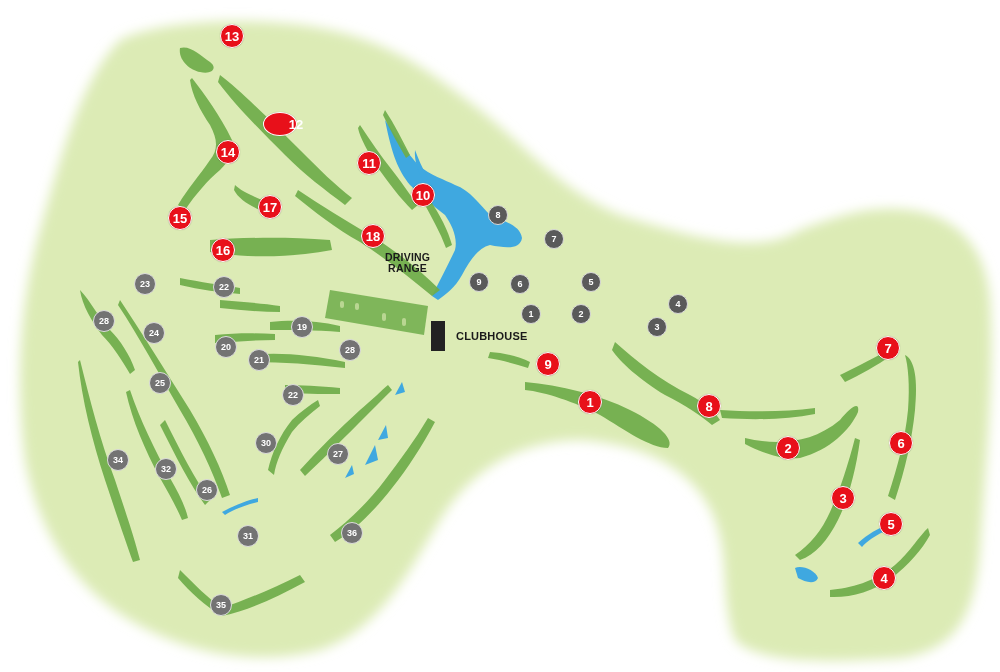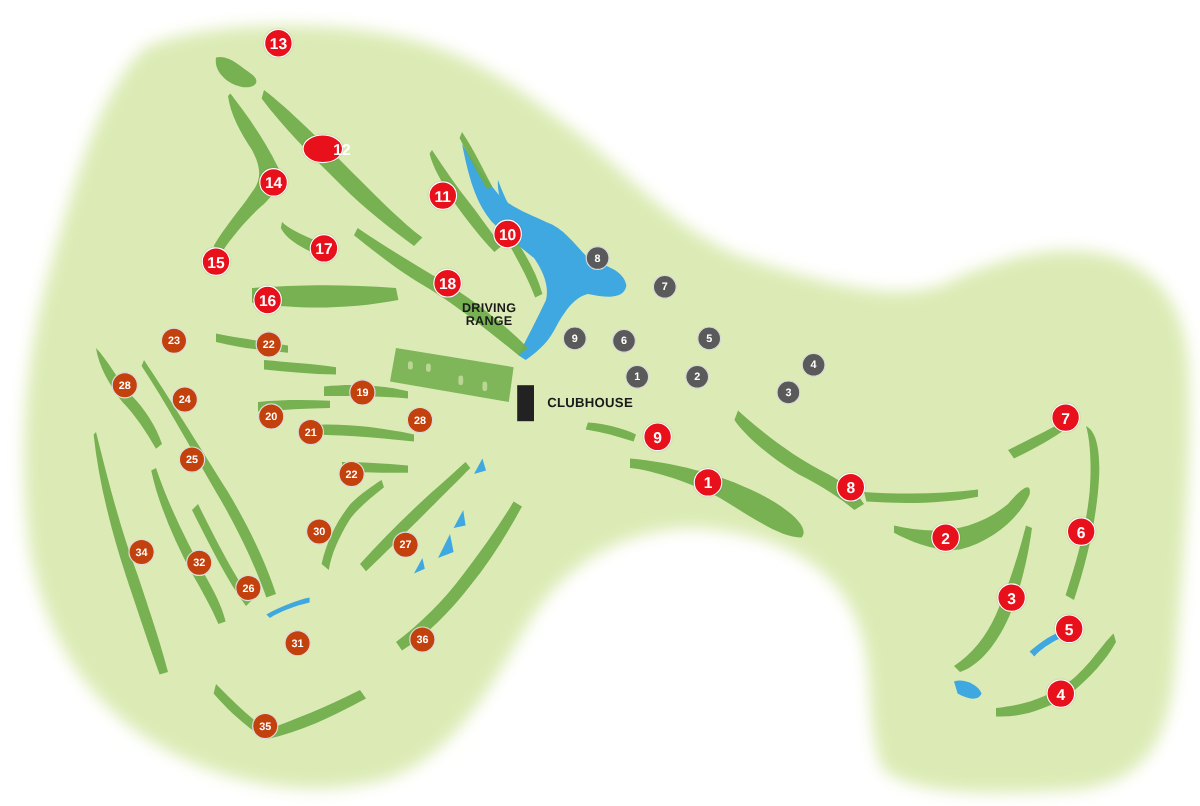--- a/index.html
+++ b/index.html
@@ -3,21 +3,21 @@
 <meta charset="utf-8">
 <style>
   html, body { margin: 0; padding: 0; background: #ffffff; }
   body { width: 1000px; height: 672px; overflow: hidden; position: relative; font-family: "Liberation Sans", sans-serif; }
   #map { position: absolute; left: 0; top: 0; width: 1000px; height: 672px; }
   .marker { position: absolute; width: 22px; height: 22px; margin-left: -11px; margin-top: -11px; border-radius: 50%;
             display: flex; align-items: center; justify-content: center; color: #fff; font-weight: bold; cursor: pointer;
             font-family: "Liberation Sans", sans-serif; box-sizing: border-box; }
   .marker.red { background: #e8101a; font-size: 13px; width: 24px; height: 24px; margin-left: -12px; margin-top: -12px; border: 1.5px solid #fff; box-shadow: 0 0 1px rgba(0,0,0,.3); }
   .marker.grey { background: #5a5a5a; font-size: 9px; width: 20px; height: 20px; margin-left: -10px; margin-top: -10px; border: 1.5px solid #d9d9d9; }
-  .marker.black { background: #c2410c; font-size: 9px; width: 22px; height: 22px; border: 1.5px solid #dcdcdc; }
+  .marker.black { background: #737373; font-size: 9px; width: 22px; height: 22px; border: 1.5px solid #dcdcdc; }
   .label { position: absolute; color: #1a1a1a; font-size: 10.5px; font-weight: bold; text-align: center; line-height: 11px; letter-spacing: 0.2px; }
   .clubhouse-icon { position: absolute; left: 431px; top: 321px; width: 14px; height: 30px; background: #222; transform: skewY(0deg); }
 </style>
 </head>
 <body>
 
 <svg id="map" viewBox="0 0 1000 672" xmlns="http://www.w3.org/2000/svg">
   <defs>
     <filter id="blur" x="-5%" y="-5%" width="110%" height="110%">
         <feGaussianBlur stdDeviation="6"></feGaussianBlur>
@@ -96,21 +96,21 @@
     <div class="marker red" style="left: 788px; top: 448px;">2</div>
     <div class="marker red" style="left: 843px; top: 498px;">3</div>
     <div class="marker red" style="left: 884px; top: 578px;">4</div>
     <div class="marker red" style="left: 891px; top: 524px;">5</div>
     <div class="marker red" style="left: 901px; top: 443px;">6</div>
     <div class="marker red" style="left: 888px; top: 348px;">7</div>
     <div class="marker red" style="left: 709px; top: 406px;">8</div>
     <div class="marker red" style="left: 548px; top: 364px;">9</div>
     <div class="marker red" style="left: 423px; top: 195px;">10</div>
     <div class="marker red" style="left: 369px; top: 163px;">11</div>
-    <div class="marker red" style="left: 264px; top: 124px; padding-left: 32px;">12</div>
+    <div class="marker red" style="left: 275px; top: 124px; padding-left: 32px;">12</div>
     <div class="marker red" style="left: 232px; top: 36px;">13</div>
     <div class="marker red" style="left: 228px; top: 152px;">14</div>
     <div class="marker red" style="left: 180px; top: 218px;">15</div>
     <div class="marker red" style="left: 223px; top: 250px;">16</div>
     <div class="marker red" style="left: 270px; top: 207px;">17</div>
     <div class="marker red" style="left: 373px; top: 236px;">18</div>
     <div class="marker grey" style="left: 531px; top: 314px;">1</div>
     <div class="marker grey" style="left: 581px; top: 314px;">2</div>
     <div class="marker grey" style="left: 657px; top: 327px;">3</div>
     <div class="marker grey" style="left: 678px; top: 304px;">4</div>

